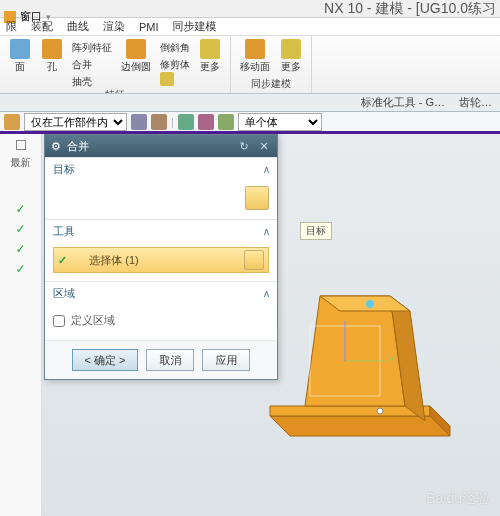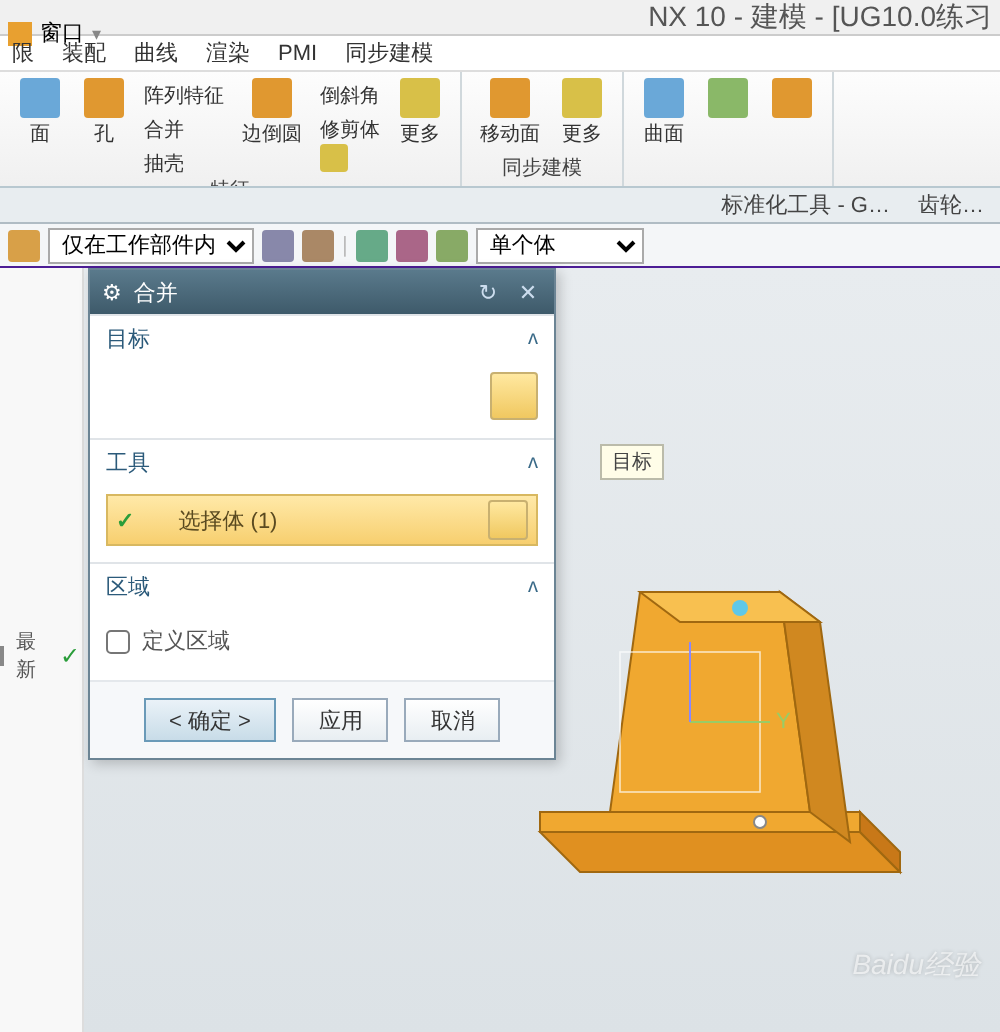--- a/index.html
+++ b/index.html
@@ -14,25 +14,25 @@
 .ribbon-btns{display:flex;gap:4px;flex:1;align-items:flex-start;}
 .ribbon-btn{display:flex;flex-direction:column;align-items:center;gap:1px;padding:1px 3px;min-width:28px;}
 .ribbon-btn.small{flex-direction:column;gap:3px;min-width:0;padding:0 2px;height:16px;align-items:flex-start;}
 .ribbon-btn .ico{width:20px;height:20px;background:#e8a030;border-radius:2px;position:relative;}
 .ribbon-btn.small .ico{width:14px;height:14px;}
 .ribbon-btn .lbl{font-size:10px;color:#333;white-space:nowrap;}
 .ribbon-stack{display:flex;flex-direction:column;gap:1px;}
 .ribbon-label{text-align:center;font-size:10px;color:#444;margin-top:auto;}
 .tabstrip{height:18px;background:#e8edf0;border-bottom:1px solid #b0bcc4;display:flex;align-items:center;padding:0 4px;gap:6px;font-size:10px;color:#444;}
 .tabstrip .tab{padding:0 4px;}
-.toolbar2{height:22px;background:#f4f6f8;border-bottom:1px solid #4c1d95;display:flex;align-items:center;gap:4px;padding:0 4px;}
+.toolbar2{height:22px;background:#f4f6f8;border-bottom:3px solid #4c1d95;display:flex;align-items:center;gap:4px;padding:0 4px;}
 .toolbar2 select{height:18px;font-size:11px;border:1px solid #aaa;background:#fff;padding:0 2px;}
 .toolbar2 .tico{width:16px;height:16px;background:#d8a048;border-radius:2px;}
 .main{position:relative;height:382px;display:flex;}
-.leftbar{width:42px;background:#f8f8f8;border-right:1px solid #ddd;padding-top:6px;display:flex;flex-direction:row;align-items:center;gap:6px;}
+.leftbar{width:42px;background:#f8f8f8;border-right:1px solid #ddd;padding-top:6px;display:flex;flex-direction:column;align-items:center;gap:6px;}
 .leftbar .sec{font-size:10px;color:#555;}
 .leftbar .chk{color:#2a9d3a;font-size:12px;}
 .viewport{flex:1;background:linear-gradient(#e8ecef,#dce2e6);position:relative;overflow:hidden;}
 .dialog{position:absolute;left:44px;top:0;width:234px;background:#fff;border:1px solid #6b8494;box-shadow:2px 2px 6px rgba(0,0,0,.2);z-index:10;}
 .dlg-title{height:22px;background:linear-gradient(#5a7a8c,#3e5a6a);color:#fff;display:flex;align-items:center;padding:0 6px;gap:6px;}
 .dlg-title .spacer{flex:1;}
 .dlg-title .wico{width:14px;height:14px;color:#cde;cursor:pointer;display:flex;align-items:center;justify-content:center;}
 .dlg-body{padding:0;}
 .dlg-sec{border-top:1px solid #e0e4e8;}
 .dlg-sec-h{display:flex;align-items:center;padding:4px 8px;color:#2b5a7a;font-size:11px;}
@@ -44,21 +44,21 @@
 .toolrow .tick{color:#2a9d3a;font-weight:bold;}
 .toolrow .tlabel{flex:1;color:#5a4a20;margin-left:16px;}
 .toolrow .cube-ico{width:20px;height:20px;}
 .chkrow{display:flex;align-items:center;gap:6px;padding:4px 0;color:#555;}
 .chkrow input{width:12px;height:12px;}
 .dlg-btns{display:flex;justify-content:center;gap:8px;padding:8px;border-top:1px solid #e4e8ec;background:#f6f8fa;}
 .dlg-btns button{height:22px;padding:0 12px;border:1px solid #9ab;background:linear-gradient(#fff,#e8eef2);font-size:11px;color:#333;cursor:pointer;}
 .dlg-btns button.primary{background:linear-gradient(#eaf2f8,#c8dce8);border-color:#6a9ab8;}
 .model{position:absolute;right:30px;bottom:60px;width:240px;height:220px;}
 .tooltip{position:absolute;right:168px;top:88px;background:#fffde8;border:1px solid #bba;padding:1px 5px;font-size:10px;color:#444;z-index:5;}
-.watermark{position:absolute;right:10px;bottom:24px;color:rgba(255,255,255,.6);font-size:14px;font-style:italic;z-index:3;text-shadow:0 0 2px rgba(0,0,0,.2);}
+.watermark{position:absolute;right:10px;bottom:8px;color:rgba(255,255,255,.6);font-size:14px;z-index:3;text-shadow:0 0 2px rgba(0,0,0,.2);}
 .ico.c1{background:#e09830}.ico.c2{background:#6aa8d8}.ico.c3{background:#8ab868}.ico.c4{background:#c878b8}.ico.c5{background:#d8c048}
 </style>
 </head>
 <body>
 
 <div class="titlebar">
   <div class="icons">
     <span style="width:12px;height:12px;background:#e8a030;display:inline-block;"></span>
     <span>窗口</span>
     <span style="font-size:9px;color:#888;">▾</span>
@@ -129,34 +129,20 @@
       <div class="ribbon-btn">
           <div class="ico c1"></div>
           <div class="lbl">移动面</div>
         </div>
       <div class="ribbon-btn">
           <div class="ico c5"></div>
           <div class="lbl">更多</div>
         </div>
     </div>
     <div class="ribbon-label">同步建模</div>
-  </div>
-  <div class="ribbon-group">
-    <div class="ribbon-btns">
-      <div class="ribbon-btn">
-          <div class="ico c2"></div>
-          <div class="lbl">曲面</div>
-        </div>
-      <div class="ribbon-btn">
-          <div class="ico c3"></div>
-        </div>
-      <div class="ribbon-btn">
-          <div class="ico c1"></div>
-        </div>
-    </div>
   </div>
 </div>
 
 <div class="tabstrip">
   <div style="flex:1"></div>
   <div class="tab">标准化工具 - G…</div>
   <div class="tab">齿轮…</div>
 </div>
 
 <div class="toolbar2">
@@ -239,18 +225,18 @@
         </div>
         <div class="dlg-sec-c">
           <label class="chkrow">
             <input type="checkbox" style="">
             <span>定义区域</span>
           </label>
         </div>
       </div>
       <div class="dlg-btns">
         <button class="primary">&lt; 确定 &gt;</button>
+        <button>取消</button>
         <button>应用</button>
-        <button>取消</button>
       </div>
     </div>
   </div>
 </div>
 
 </body></html>

